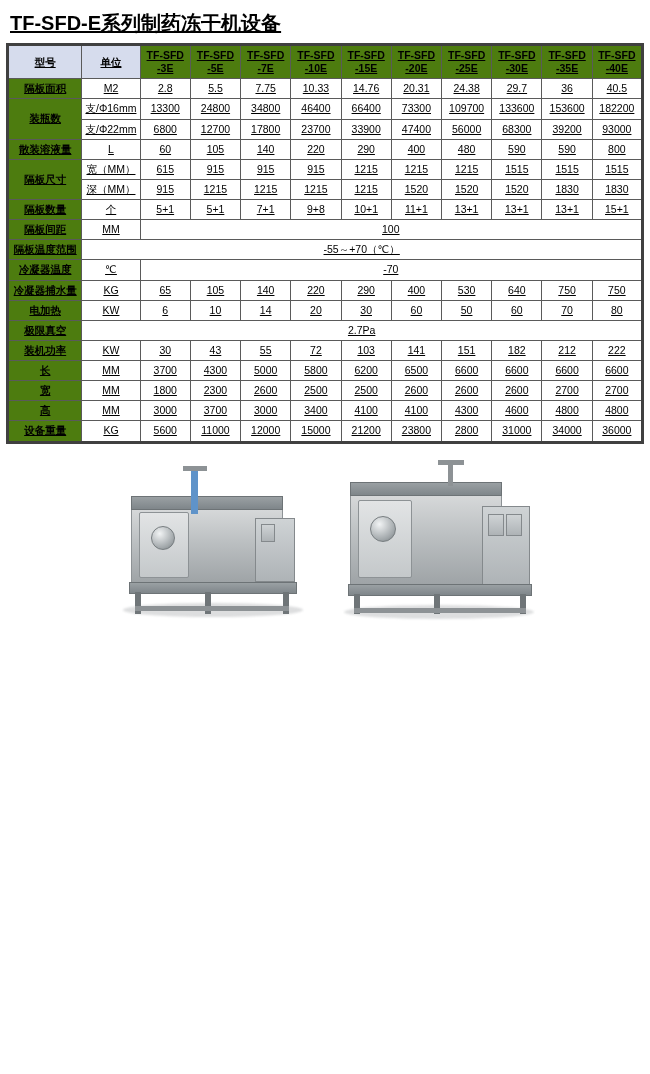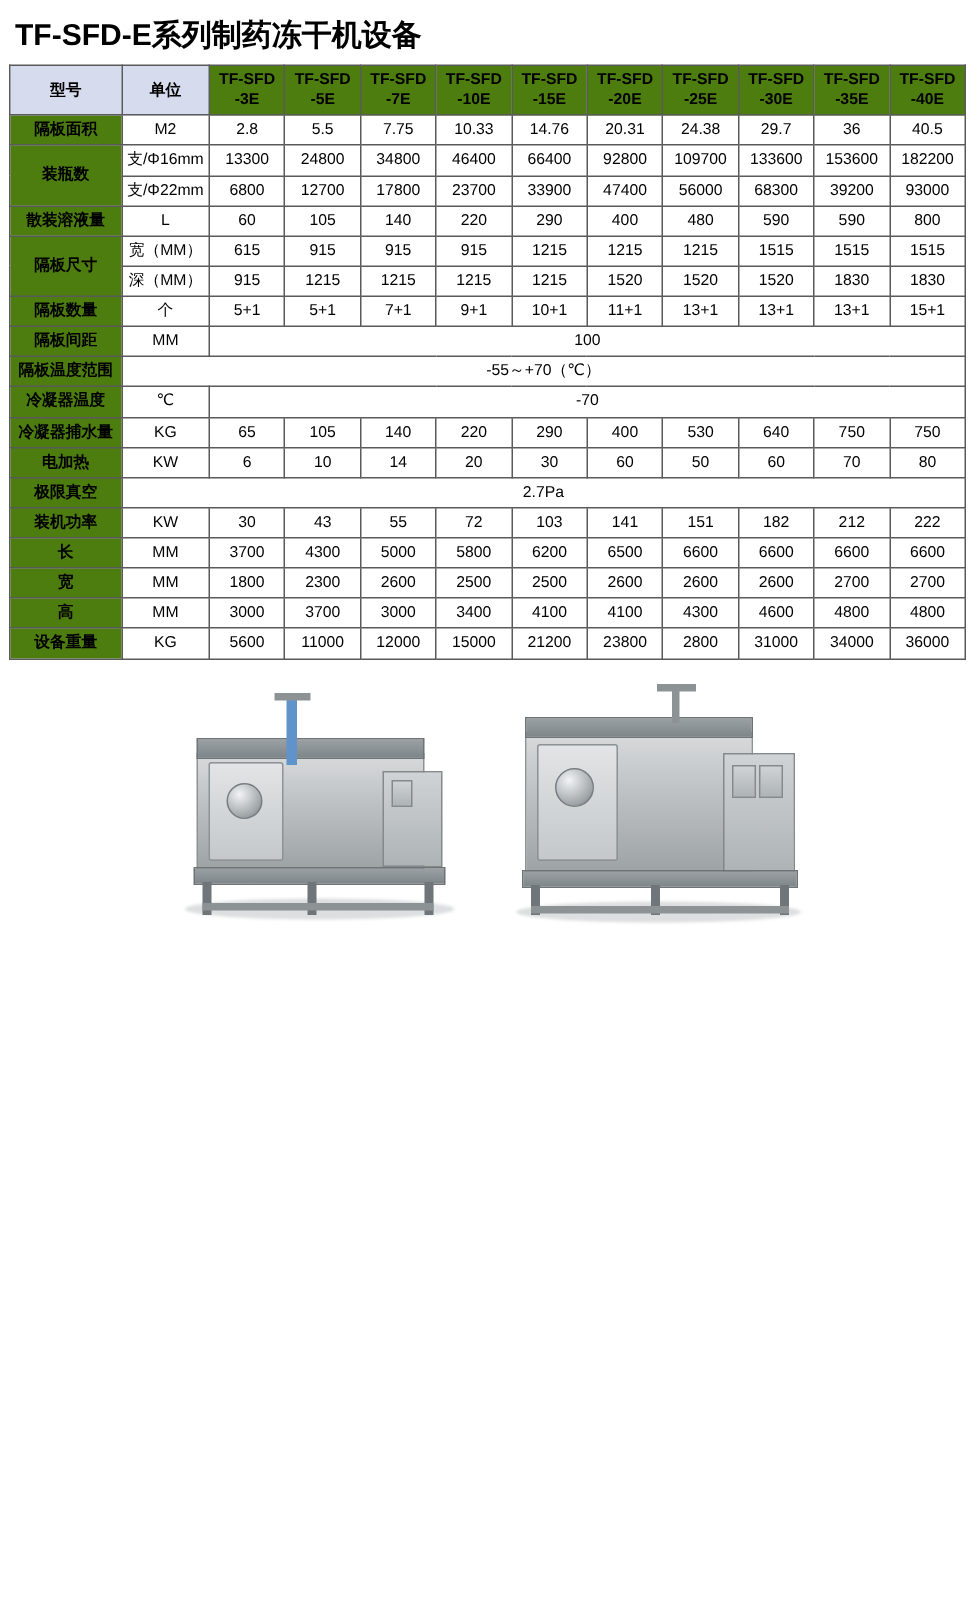--- a/index.html
+++ b/index.html
@@ -13,34 +13,35 @@
     font-family: "Liberation Sans", "DejaVu Sans", sans-serif;
     color: #000000;
     overflow: hidden;
   }
   .page {
     width: 650px;
     height: 876px;
     position: relative;
     box-sizing: border-box;
     padding: 8px 6px 0 6px;
+    text-decoration: underline;
   }
   .title {
     font-size: 20px;
     font-weight: bold;
     letter-spacing: 0px;
     padding: 2px 2px 6px 4px;
     white-space: nowrap;
   }
   table.spec {
     border-collapse: collapse;
     table-layout: fixed;
     width: 638px;
     margin: 0 auto;
-    border: 1px solid #404040;
+    border: 3px solid #404040;
   }
   table.spec td {
     border: 1px solid #5a5a5a;
     text-align: center;
     vertical-align: middle;
     font-size: 10.5px;
     padding: 3px 1px;
     line-height: 1.25;
     word-break: break-all;
   }
@@ -193,21 +194,21 @@
       </tr>
 
       <tr>
         <td class="rowlabel" rowspan="2">装瓶数</td>
         <td class="sublabel">支/Φ16mm</td>
         <td class="val">13300</td>
         <td class="val">24800</td>
         <td class="val">34800</td>
         <td class="val">46400</td>
         <td class="val">66400</td>
-        <td class="val">92800</td>
+        <td class="val">73300</td>
         <td class="val">109700</td>
         <td class="val">133600</td>
         <td class="val">153600</td>
         <td class="val">182200</td>
       </tr>
       <tr>
         <td class="sublabel">支/Φ22mm</td>
         <td class="val">6800</td>
         <td class="val">12700</td>
         <td class="val">17800</td>
@@ -262,21 +263,21 @@
         <td class="val">1830</td>
         <td class="val">1830</td>
       </tr>
 
       <tr>
         <td class="rowlabel">隔板数量</td>
         <td class="unit">个</td>
         <td class="val">5+1</td>
         <td class="val">5+1</td>
         <td class="val">7+1</td>
-        <td class="val">9+1</td>
+        <td class="val">9+8</td>
         <td class="val">10+1</td>
         <td class="val">11+1</td>
         <td class="val">13+1</td>
         <td class="val">13+1</td>
         <td class="val">13+1</td>
         <td class="val">15+1</td>
       </tr>
 
       <tr>
         <td class="rowlabel">隔板间距</td>

